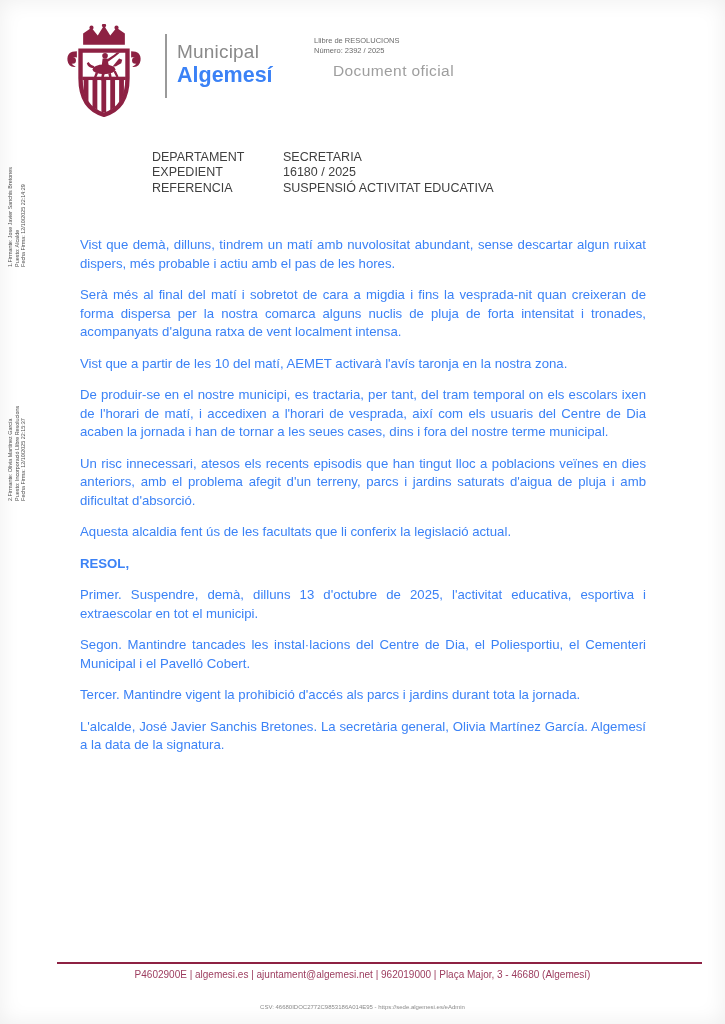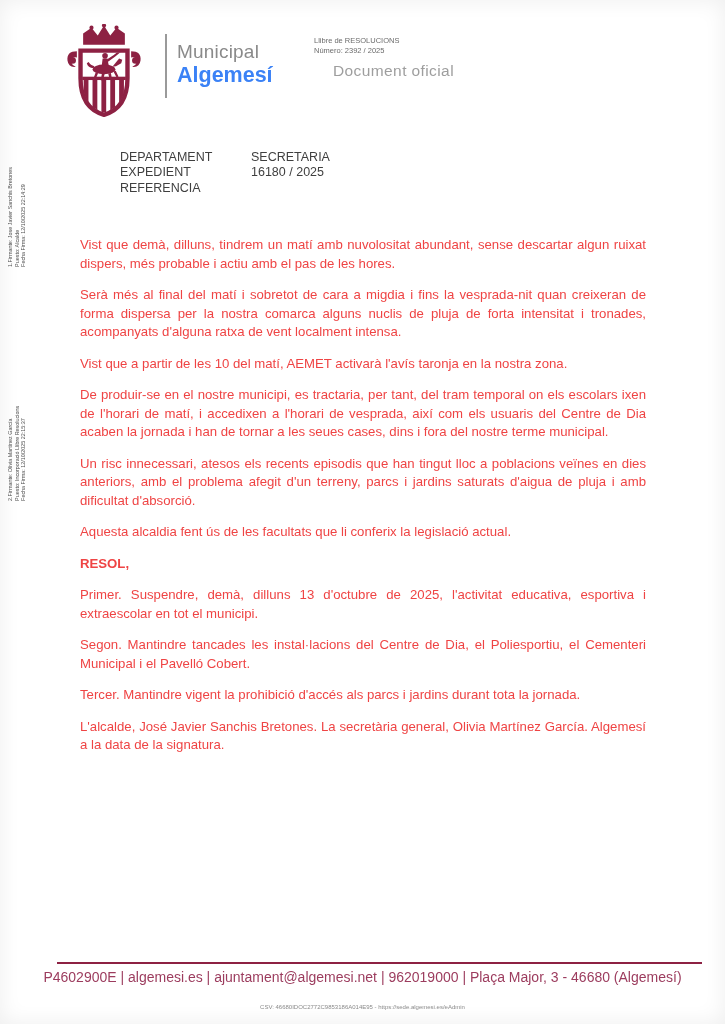--- a/index.html
+++ b/index.html
@@ -19,35 +19,35 @@
   
   .margin-sig{
     position:absolute;width:118px;font-size:5.4px;line-height:6.6px;color:#4f4f4f;
     transform:rotate(-90deg);transform-origin:center;
   }
   .margin-sig div{white-space:nowrap;}
   .sig1{left:-42px;top:198px;}
   .sig2{left:-42px;top:432px;}
   
   .meta{position:absolute;left:120px;top:150px;font-size:12.5px;line-height:15.4px;color:#3f3f3f;}
-  .meta .row{display:flex;}
+  .meta .row{display:flex;margin-left:32px;}
   .meta .label{width:131px;}
   
   .content{
     position:absolute;left:80px;top:236px;width:566px;
-    font-size:13.2px;line-height:18.5px;color:#ef4444;text-align:justify;
+    font-size:13.2px;line-height:18.5px;color:#3b82f6;text-align:justify;
   }
   .content p{margin:0 0 13px 0;}
   .resol-heading{font-weight:bold;}
   .lead{}
   .sig-par{margin-top:10px !important;}
   .signed-note{text-align:center;margin-top:28px !important;font-size:12.6px;}
   
   .footer-rule{position:absolute;left:57px;top:962px;width:645px;height:2px;background:#8d2143;}
-  .footer-contact{position:absolute;left:0;top:969px;width:100%;text-align:center;font-size:14px;color:#9c3c5e;}
+  .footer-contact{position:absolute;left:0;top:969px;width:100%;text-align:center;font-size:10px;color:#9c3c5e;}
   .csv-line{position:absolute;left:0;top:1004px;width:100%;text-align:center;font-size:6px;color:#8a8a8a;}
 </style>
 </head>
 <body>
 
 <div class="page">
 
   <svg class="emblem" viewBox="0 0 100 92" xmlns="http://www.w3.org/2000/svg">
     <defs>
       <clipPath id="shieldClip">
@@ -122,20 +122,21 @@
     <div class="row">
       <span class="label">DEPARTAMENT</span>
       <span class="value">SECRETARIA</span>
     </div>
     <div class="row">
       <span class="label">EXPEDIENT</span>
       <span class="value">16180 / 2025</span>
     </div>
     <div class="row">
       <span class="label">REFERENCIA</span>
+      <span class="value">SUSPENSIÓ ACTIVITAT EDUCATIVA</span>
     </div>
   </div>
 
   <div class="content">
     <p>Vist que demà, dilluns, tindrem un matí amb nuvolositat abundant, sense descartar algun ruixat dispers, més probable i actiu amb el pas de les hores.</p>
     <p>Serà més al final del matí i sobretot de cara a migdia i fins la vesprada-nit quan creixeran de forma dispersa per la nostra comarca alguns nuclis de pluja de forta intensitat i tronades, acompanyats d'alguna ratxa de vent localment intensa.</p>
     <p>Vist que a partir de les 10 del matí, AEMET activarà l'avís taronja en la nostra zona.</p>
     <p>De produir-se en el nostre municipi, es tractaria, per tant, del tram temporal on els escolars ixen de l'horari de matí, i accedixen a l'horari de vesprada, així com els usuaris del Centre de Dia acaben la jornada i han de tornar a les seues cases, dins i fora del nostre terme municipal.</p>
     <p>Un risc innecessari, atesos els recents episodis que han tingut lloc a poblacions veïnes en dies anteriors, amb el problema afegit d'un terreny, parcs i jardins saturats d'aigua de pluja i amb dificultat d'absorció.</p>
     <p>Aquesta alcaldia fent ús de les facultats que li conferix la legislació actual.</p>

